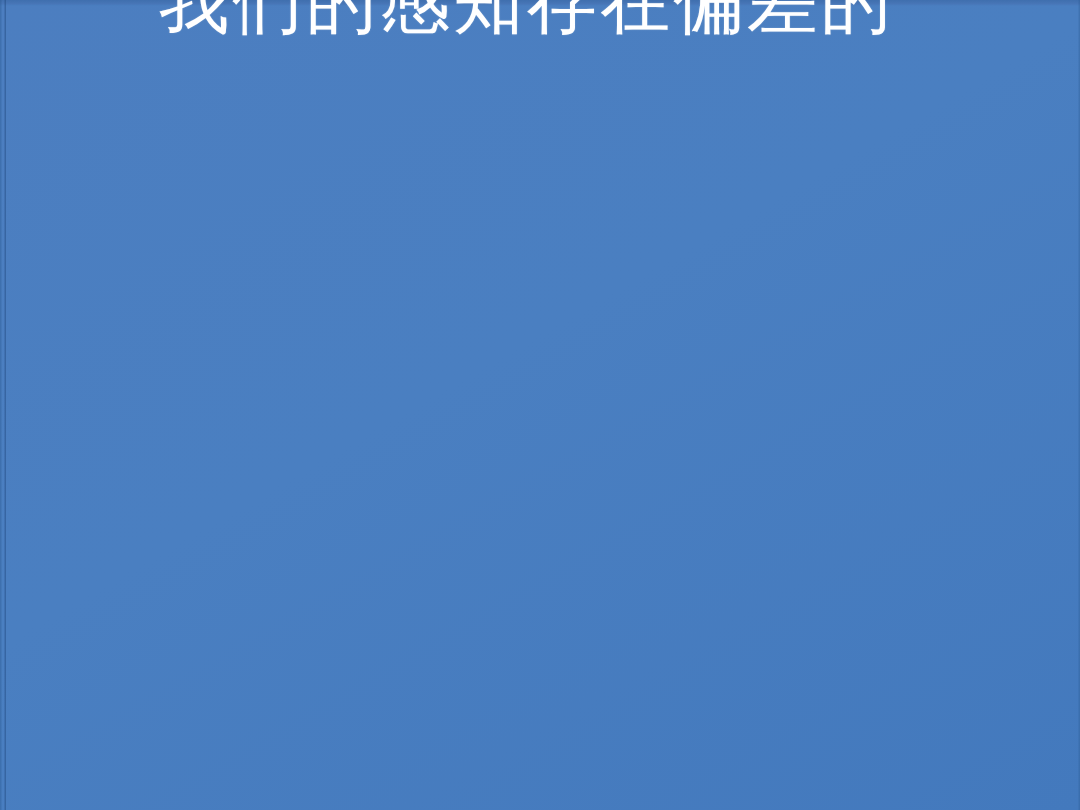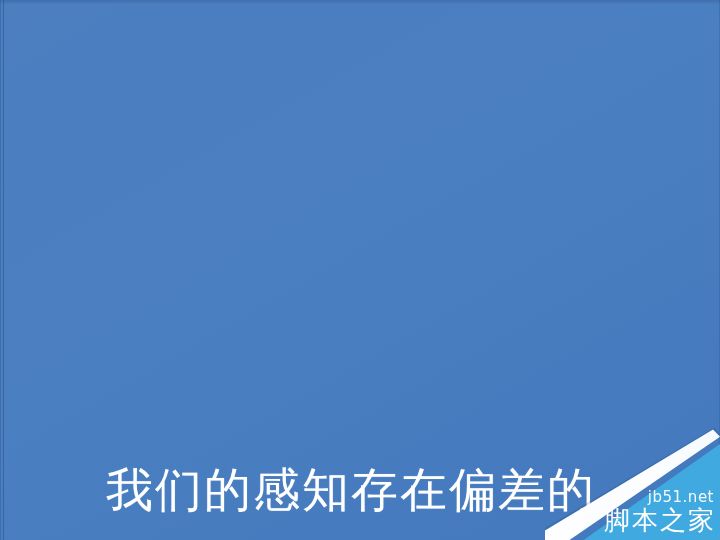--- a/index.html
+++ b/index.html
@@ -60,21 +60,21 @@
     pointer-events: none;
   }
 
   #headline-wrap {
     position: absolute;
     left: 0;
     top: 0;
     width: 720px;
     height: 540px;
     display: flex;
-    align-items: flex-end;
+    align-items: flex-start;
     justify-content: center;
   }
   #headline {
     color: #ffffff;
     font-size: 47px;
     line-height: 1.1;
     letter-spacing: 2px;
     font-weight: 400;
     white-space: nowrap;
     transform: translate(-9px, -24px);
@@ -143,21 +143,14 @@
   <div id="bg-gradient"></div>
   <div id="top-edge-band"></div>
   <div id="left-edge-line"></div>
   <div id="left-edge-line2"></div>
   <div id="right-edge-line"></div>
 
   <div id="headline-wrap">
     <div id="headline">我们的感知存在偏差的</div>
   </div>
 
-  <div id="watermark">
-    <div id="wm-blue-triangle"></div>
-    <div id="wm-curl-shadow"></div>
-    <div id="wm-white-band"></div>
-    <div id="wm-text-latin">jb51.net</div>
-    <div id="wm-text-cn">脚本之家</div>
-  </div>
 
 </div>
 
 </body></html>

